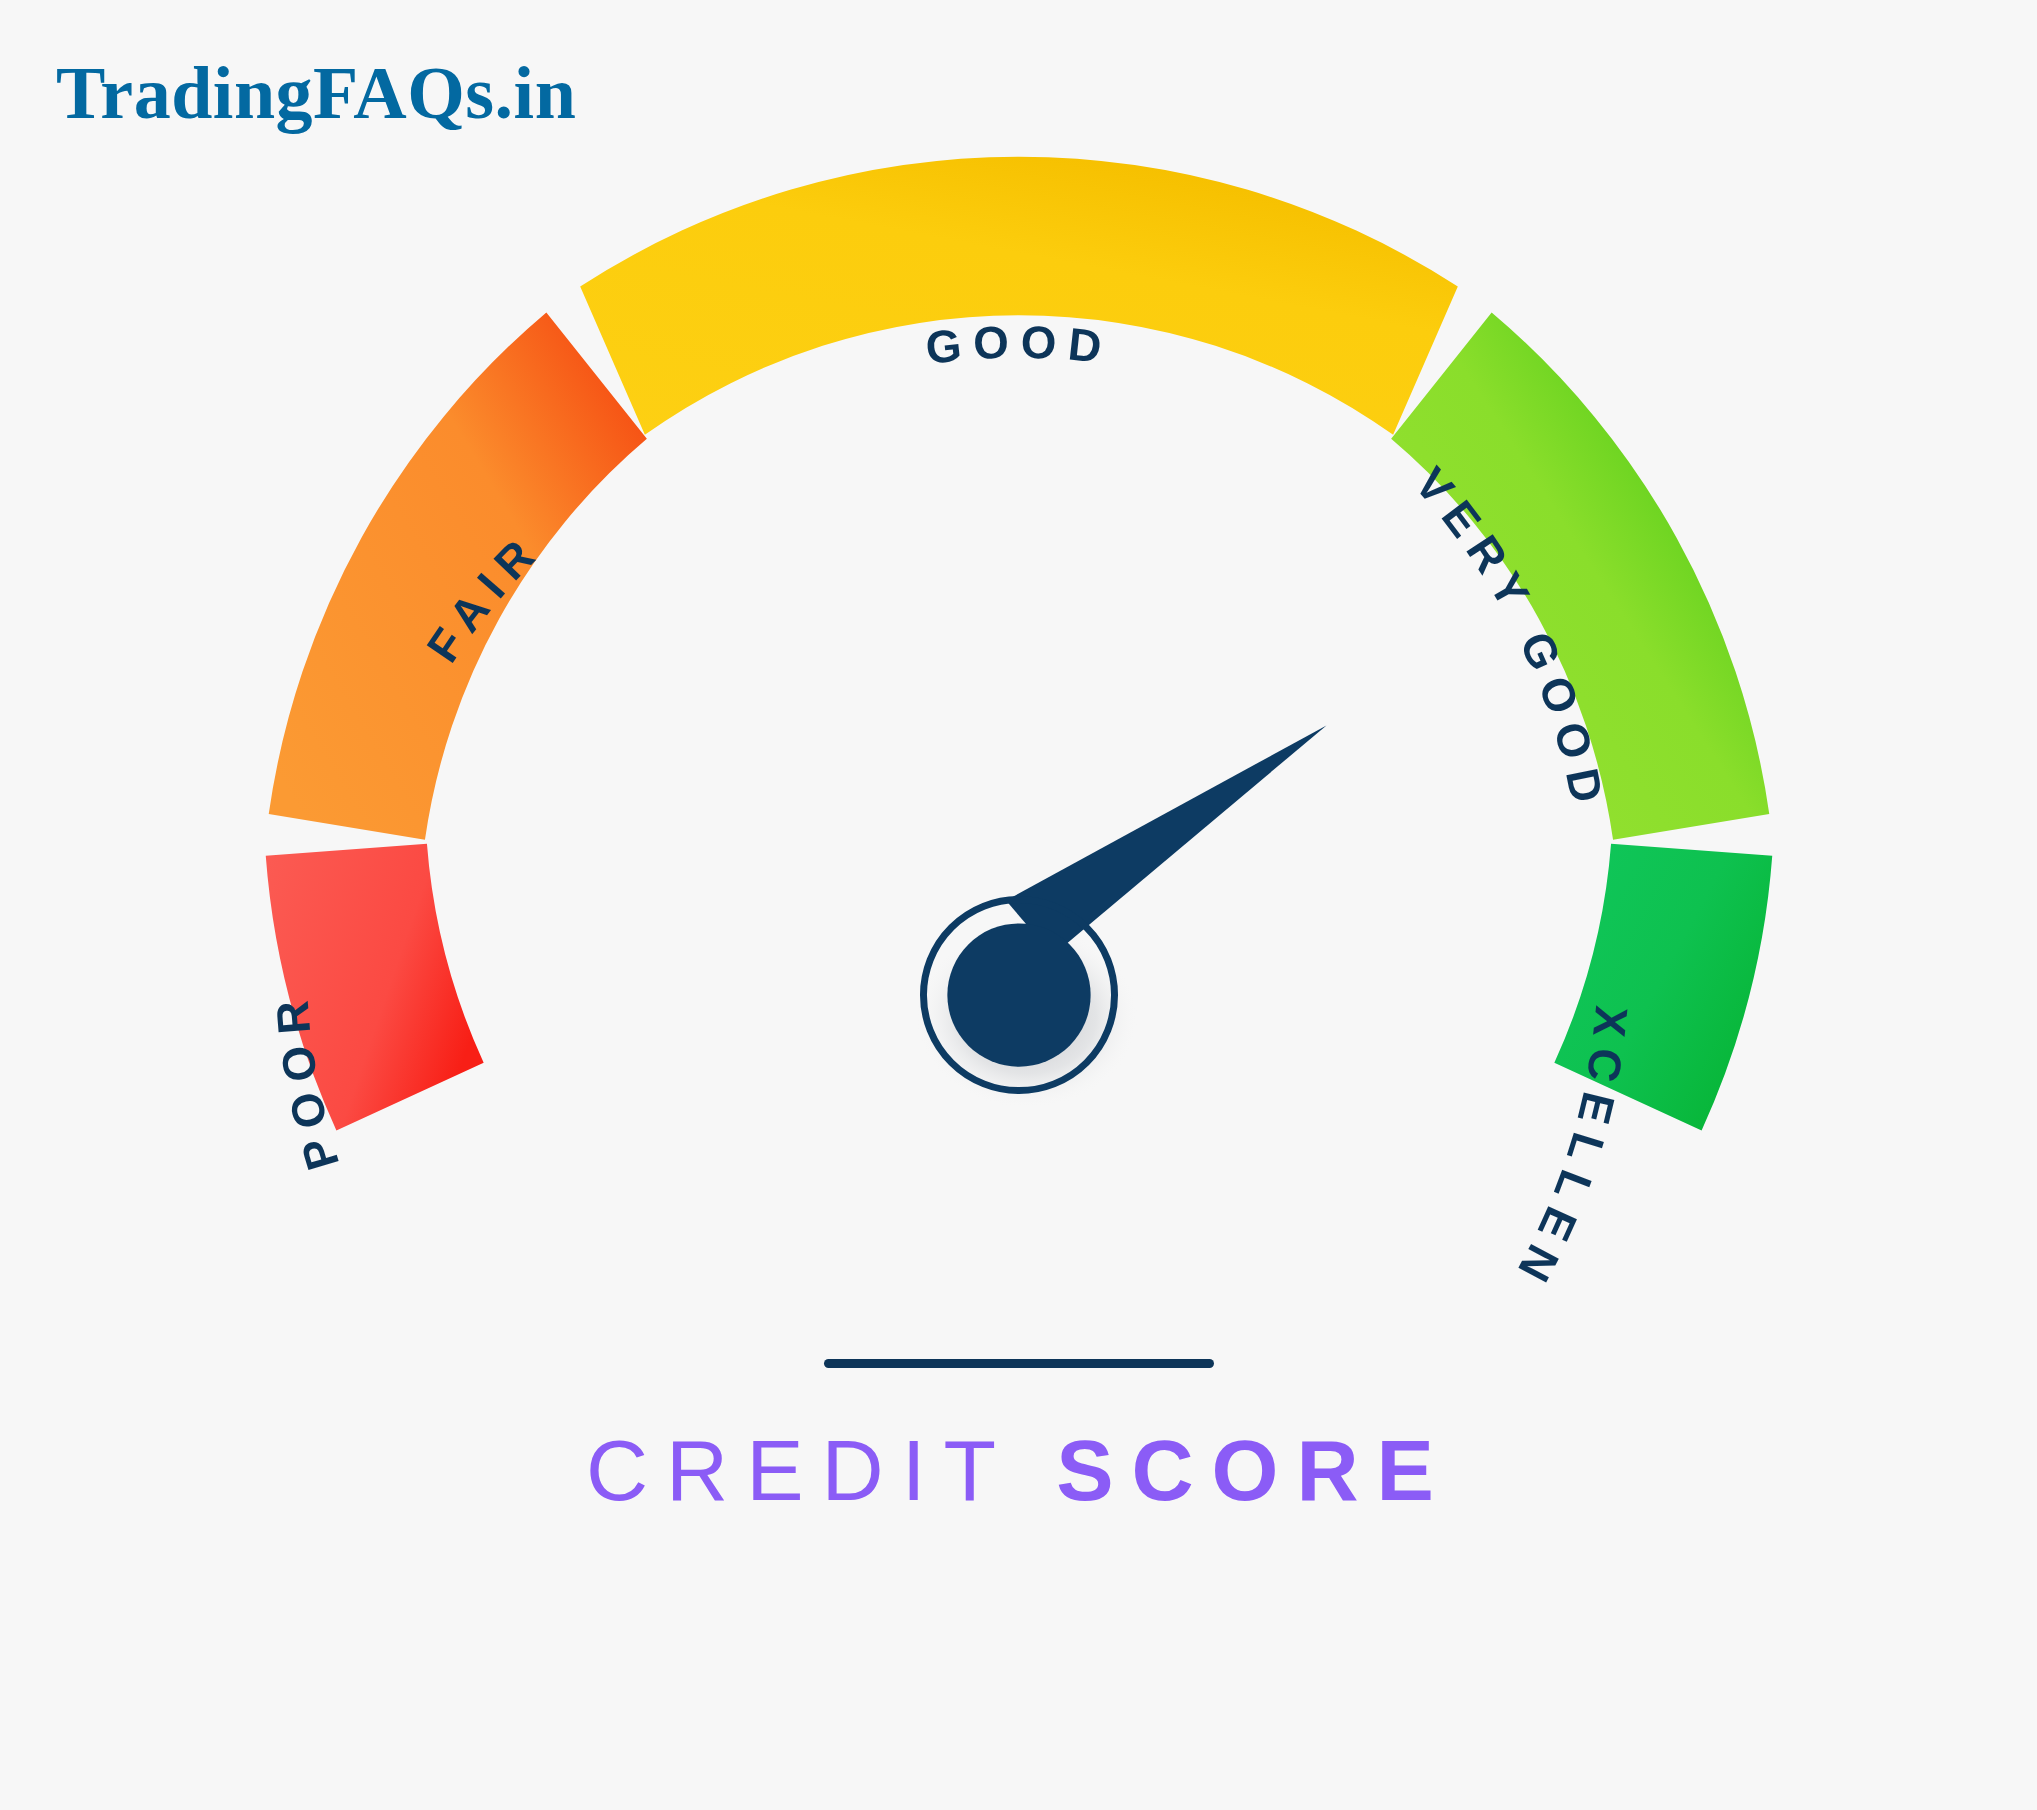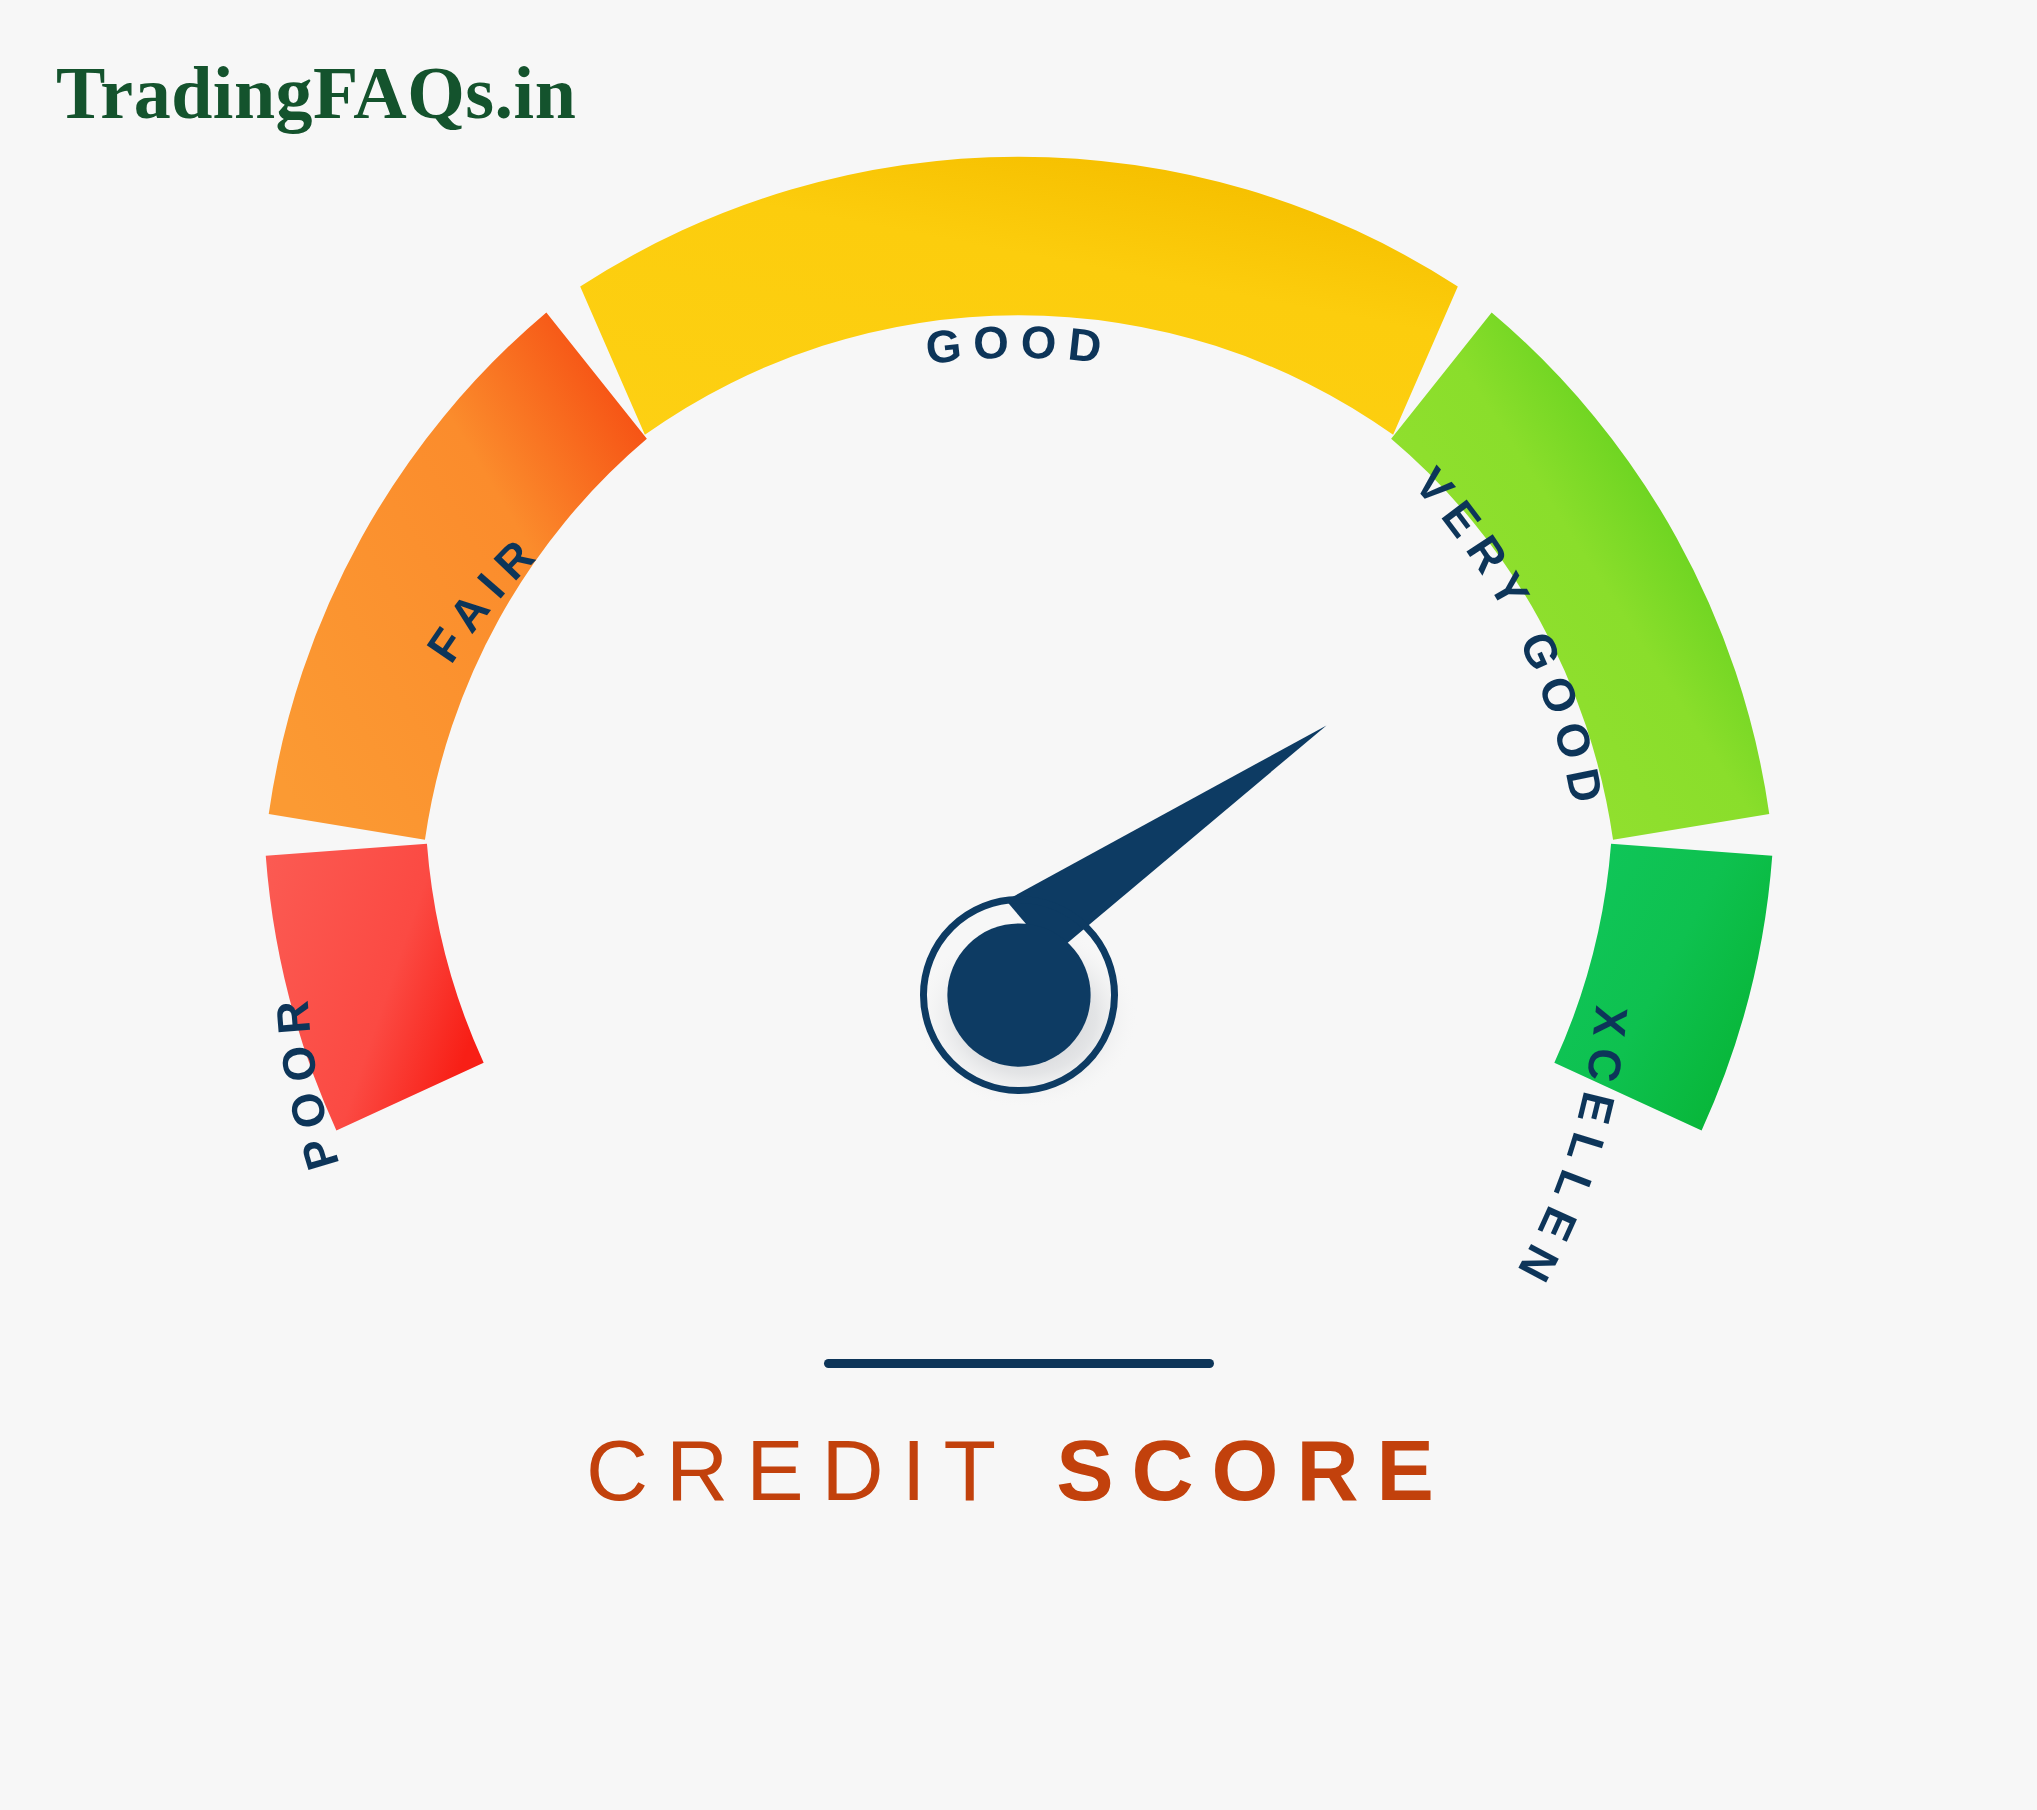--- a/index.html
+++ b/index.html
@@ -15,21 +15,21 @@
     overflow: hidden;
   }
 
   #brand-logo {
     position: absolute;
     left: 56px;
     top: 56px;
     font-family: "Liberation Serif", serif;
     font-size: 74px;
     font-weight: 700;
-    color: #14532d;
+    color: #0369a1;
     letter-spacing: 0.5px;
     white-space: nowrap;
     line-height: 1;
   }
 
   #gauge-stage {
     position: absolute;
     left: 0;
     top: 0;
     width: 2038px;
@@ -63,21 +63,21 @@
     background: #0d3559;
     border-radius: 6px;
   }
 
   #credit-score-title {
     position: absolute;
     left: 0;
     width: 2038px;
     top: 1425px;
     text-align: center;
-    color: #c2410c;
+    color: #8b5cf6;
     font-size: 86px;
     line-height: 1.05;
     letter-spacing: 18px;
     white-space: nowrap;
   }
   #credit-score-title .word-light {
     font-weight: 400;
   }
   #credit-score-title .word-bold {
     font-weight: 700;

